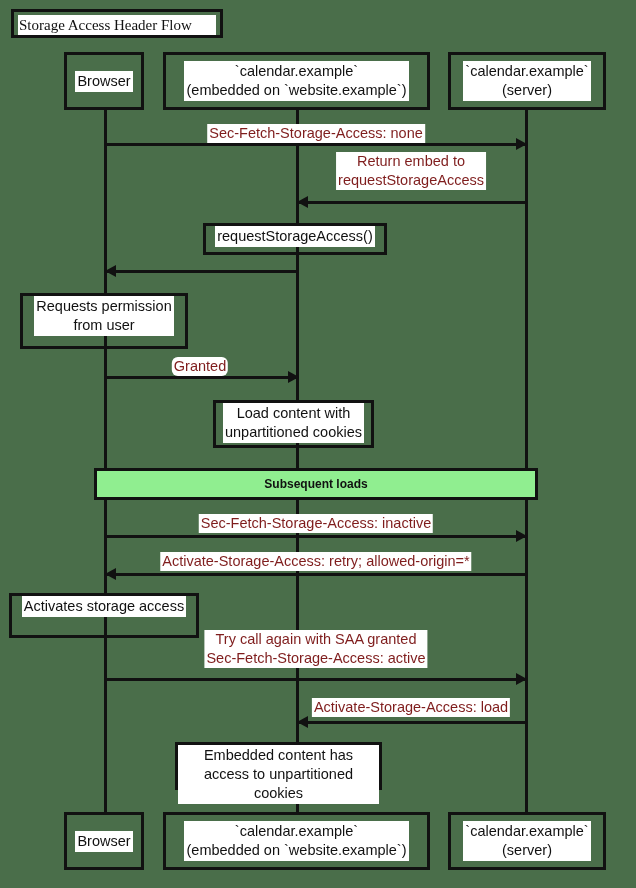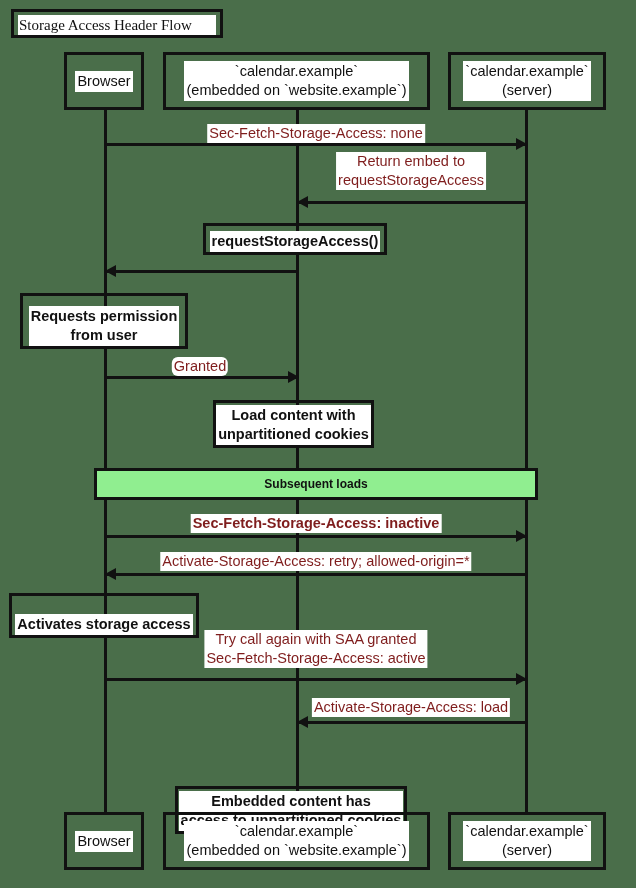--- a/index.html
+++ b/index.html
@@ -110,23 +110,22 @@
     transform: translateX(-50%);
   }
 
   
   .note-box {
     position: absolute;
     border: 3px solid #111111;
     background: transparent;
     box-sizing: border-box;
     display: flex;
-    align-items: flex-end;
+    align-items: flex-start;
     justify-content: center;
-    font-weight: bold;
   }
   .note-box .note-text {
     background: #ffffff;
     color: #111111;
     font-size: 14.5px;
     line-height: 19px;
     text-align: center;
     white-space: pre-line;
     padding: 1px 2px;
   }
@@ -201,42 +200,42 @@
 
   <div class="note-box" style="left:213px; top:400px; width:161px; height:48px;">
     <div class="note-text">Load content with
 unpartitioned cookies</div>
   </div>
 
   <div class="divider" style="left:94px; top:468px; width:444px; height:32px; background:#90ee90;">
     <div class="divider-text">Subsequent loads</div>
   </div>
 
-  <div class="msg-label" style="left:316px; top:514px;font-weight:bold;">Sec-Fetch-Storage-Access: inactive</div>
+  <div class="msg-label" style="left:316px; top:514px;">Sec-Fetch-Storage-Access: inactive</div>
   <div class="msg-line" style="left:105px; top:535px; width:421px;"></div>
   <div class="arrowhead right" style="left:516px; top:530px;"></div>
 
   <div class="msg-label" style="left:316px; top:552px;">Activate-Storage-Access: retry; allowed-origin=*</div>
   <div class="msg-line" style="left:105px; top:573px; width:421px;"></div>
   <div class="arrowhead left" style="left:105px; top:568px;"></div>
 
   <div class="note-box" style="left:9px; top:593px; width:190px; height:45px;">
     <div class="note-text">Activates storage access</div>
   </div>
 
   <div class="msg-label" style="left:316px; top:630px;">Try call again with SAA granted
 Sec-Fetch-Storage-Access: active</div>
   <div class="msg-line" style="left:105px; top:678px; width:421px;"></div>
   <div class="arrowhead right" style="left:516px; top:673px;"></div>
 
   <div class="msg-label" style="left:411px; top:698px;">Activate-Storage-Access: load</div>
   <div class="msg-line" style="left:297px; top:721px; width:229px;"></div>
   <div class="arrowhead left" style="left:297px; top:716px;"></div>
 
-  <div class="note-box" style="left:175px; top:742px; width:232px; height:48px;margin-top:44px;">
+  <div class="note-box" style="left:175px; top:742px; width:207px; height:48px;">
     <div class="note-text">Embedded content has
 access to unpartitioned cookies</div>
   </div>
 
   <div class="participant" style="left:64px; top:812px; width:80px; height:58px;">
     <div class="plabel">Browser</div>
   </div>
   <div class="participant" style="left:163px; top:812px; width:267px; height:58px;">
     <div class="plabel">`calendar.example`
 (embedded on `website.example`)</div>

